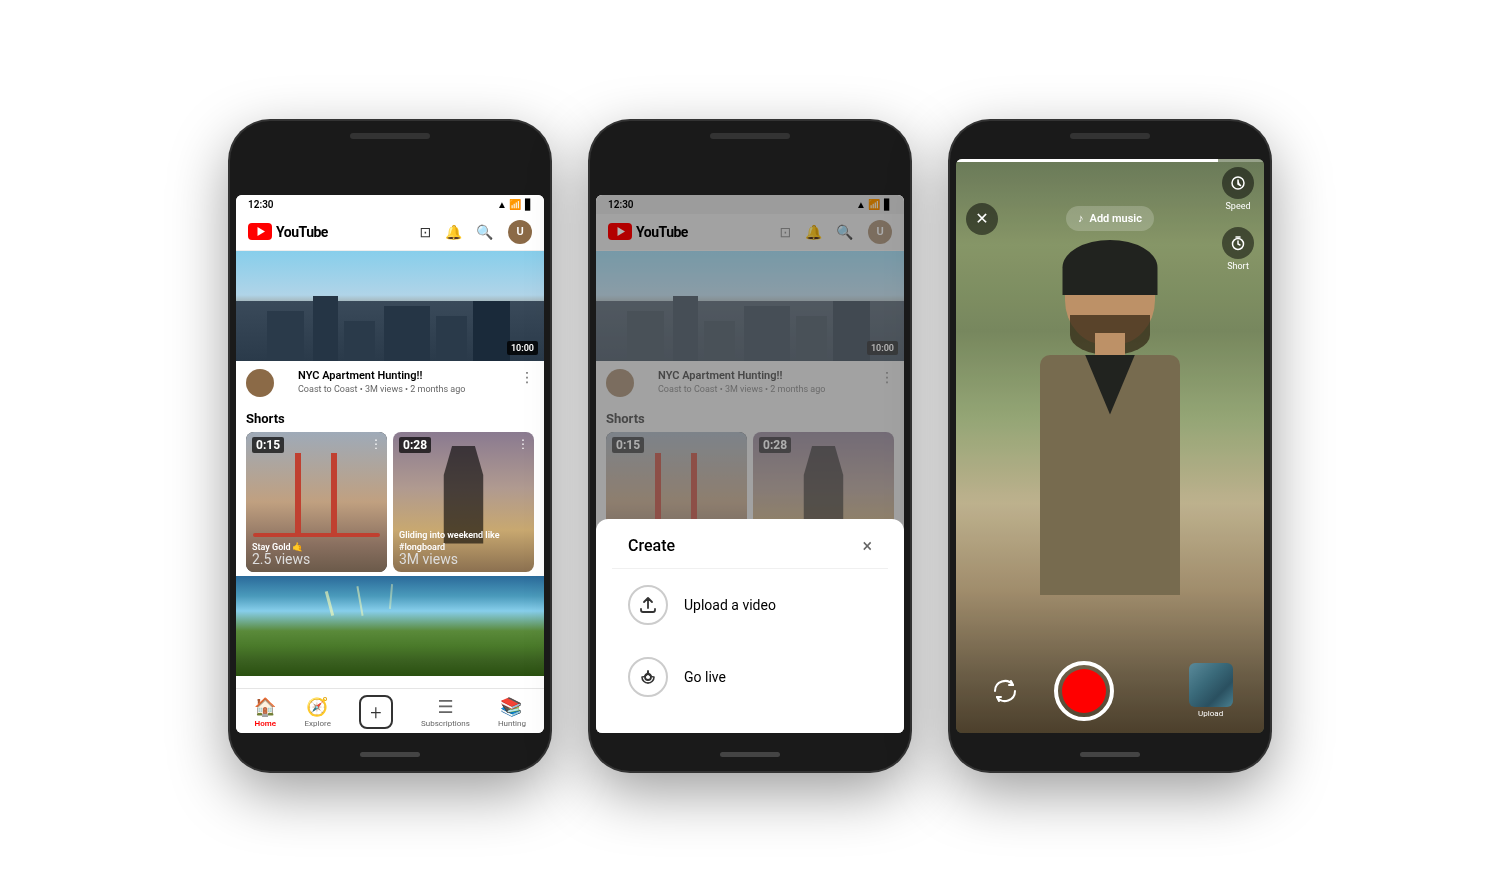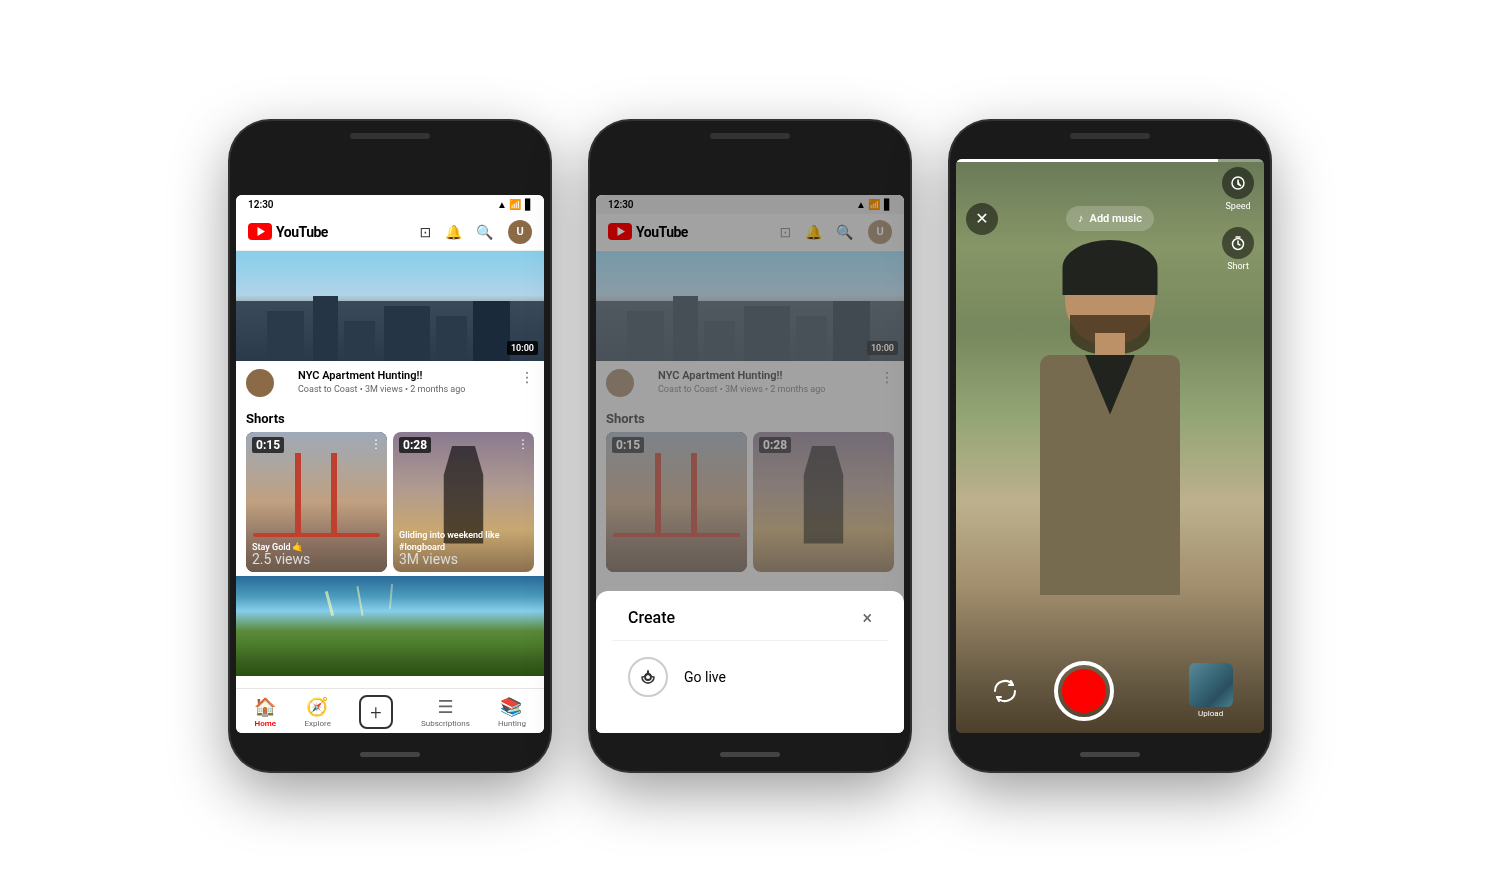--- a/index.html
+++ b/index.html
@@ -711,20 +711,29 @@
 
       <div class="modal-overlay">
         <div class="create-modal">
           <div class="modal-header">
             <span class="modal-title">Create</span>
             <span class="modal-close">×</span>
           </div>
           <div class="modal-item">
             <div class="modal-item-icon">
               <svg width="20" height="20" viewBox="0 0 20 20" fill="none">
+                <path d="M10 3v10M6 7l4-4 4 4" stroke="#333" stroke-width="1.8" stroke-linecap="round" stroke-linejoin="round"></path>
+                <path d="M3 14v1a2 2 0 002 2h10a2 2 0 002-2v-1" stroke="#333" stroke-width="1.8" stroke-linecap="round"></path>
+              </svg>
+            </div>
+            <span class="modal-item-label">Upload a video</span>
+          </div>
+          <div class="modal-item">
+            <div class="modal-item-icon">
+              <svg width="20" height="20" viewBox="0 0 20 20" fill="none">
                 <circle cx="10" cy="10" r="3" stroke="#333" stroke-width="1.8"></circle>
                 <path d="M4 10a6 6 0 006-6M4 10a6 6 0 006 6" stroke="#333" stroke-width="1.6" stroke-linecap="round"></path>
                 <path d="M16 10a6 6 0 01-6-6M16 10a6 6 0 01-6 6" stroke="#333" stroke-width="1.6" stroke-linecap="round"></path>
               </svg>
             </div>
             <span class="modal-item-label">Go live</span>
           </div>
         </div>
       </div>
     </div>

